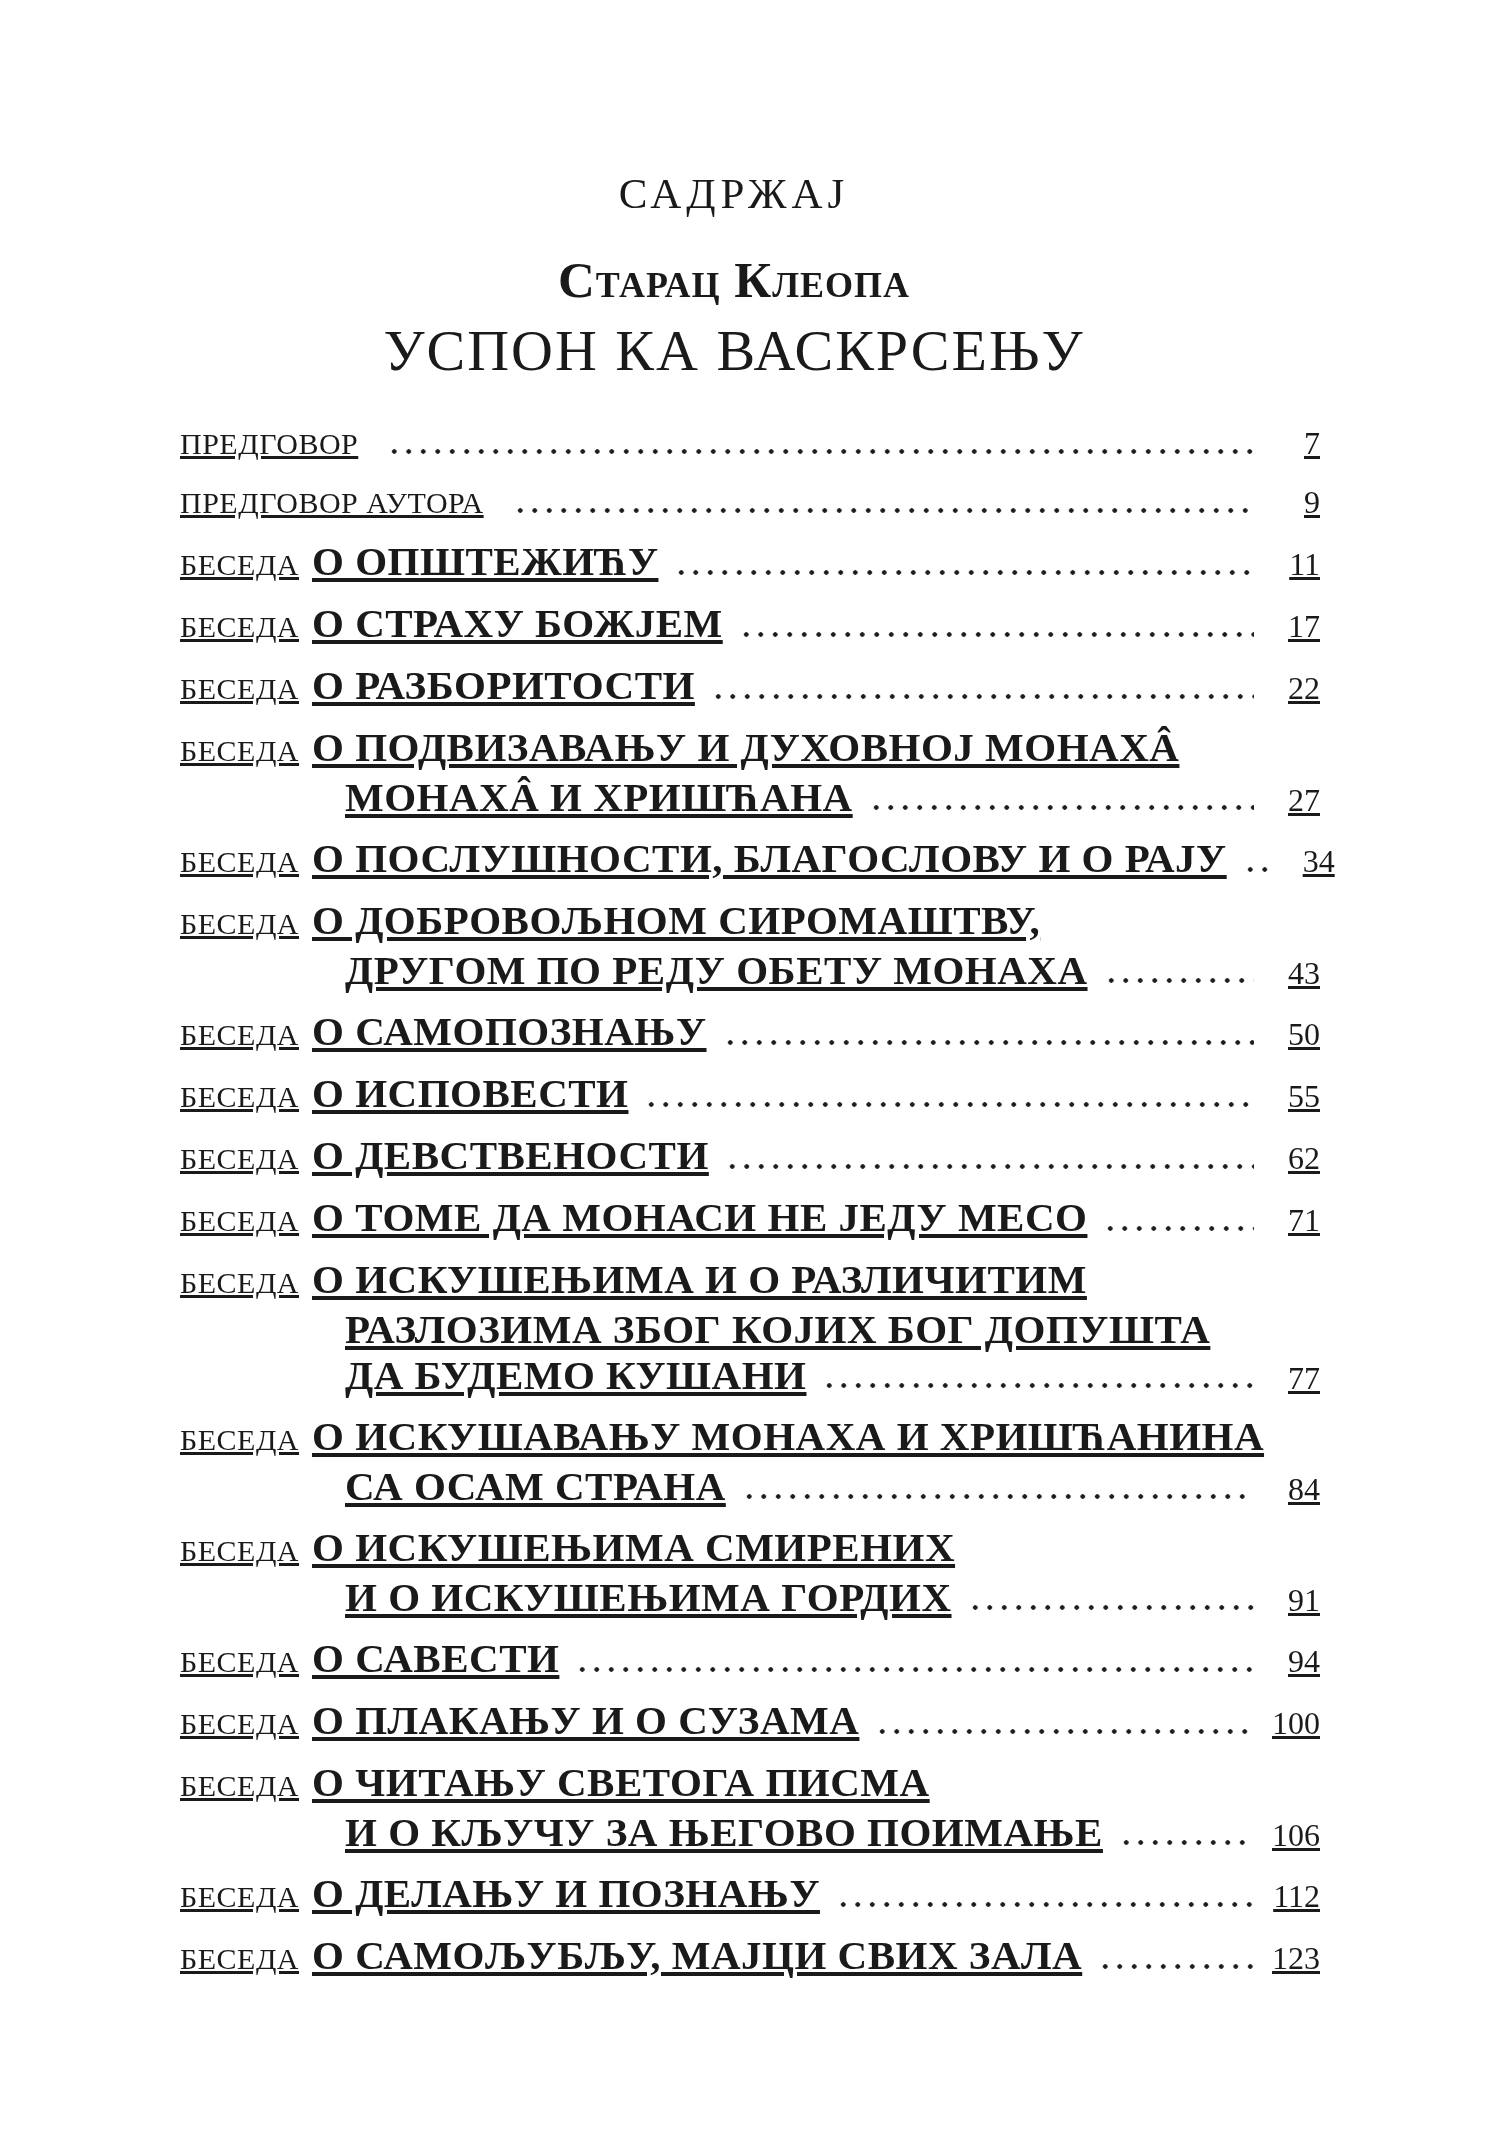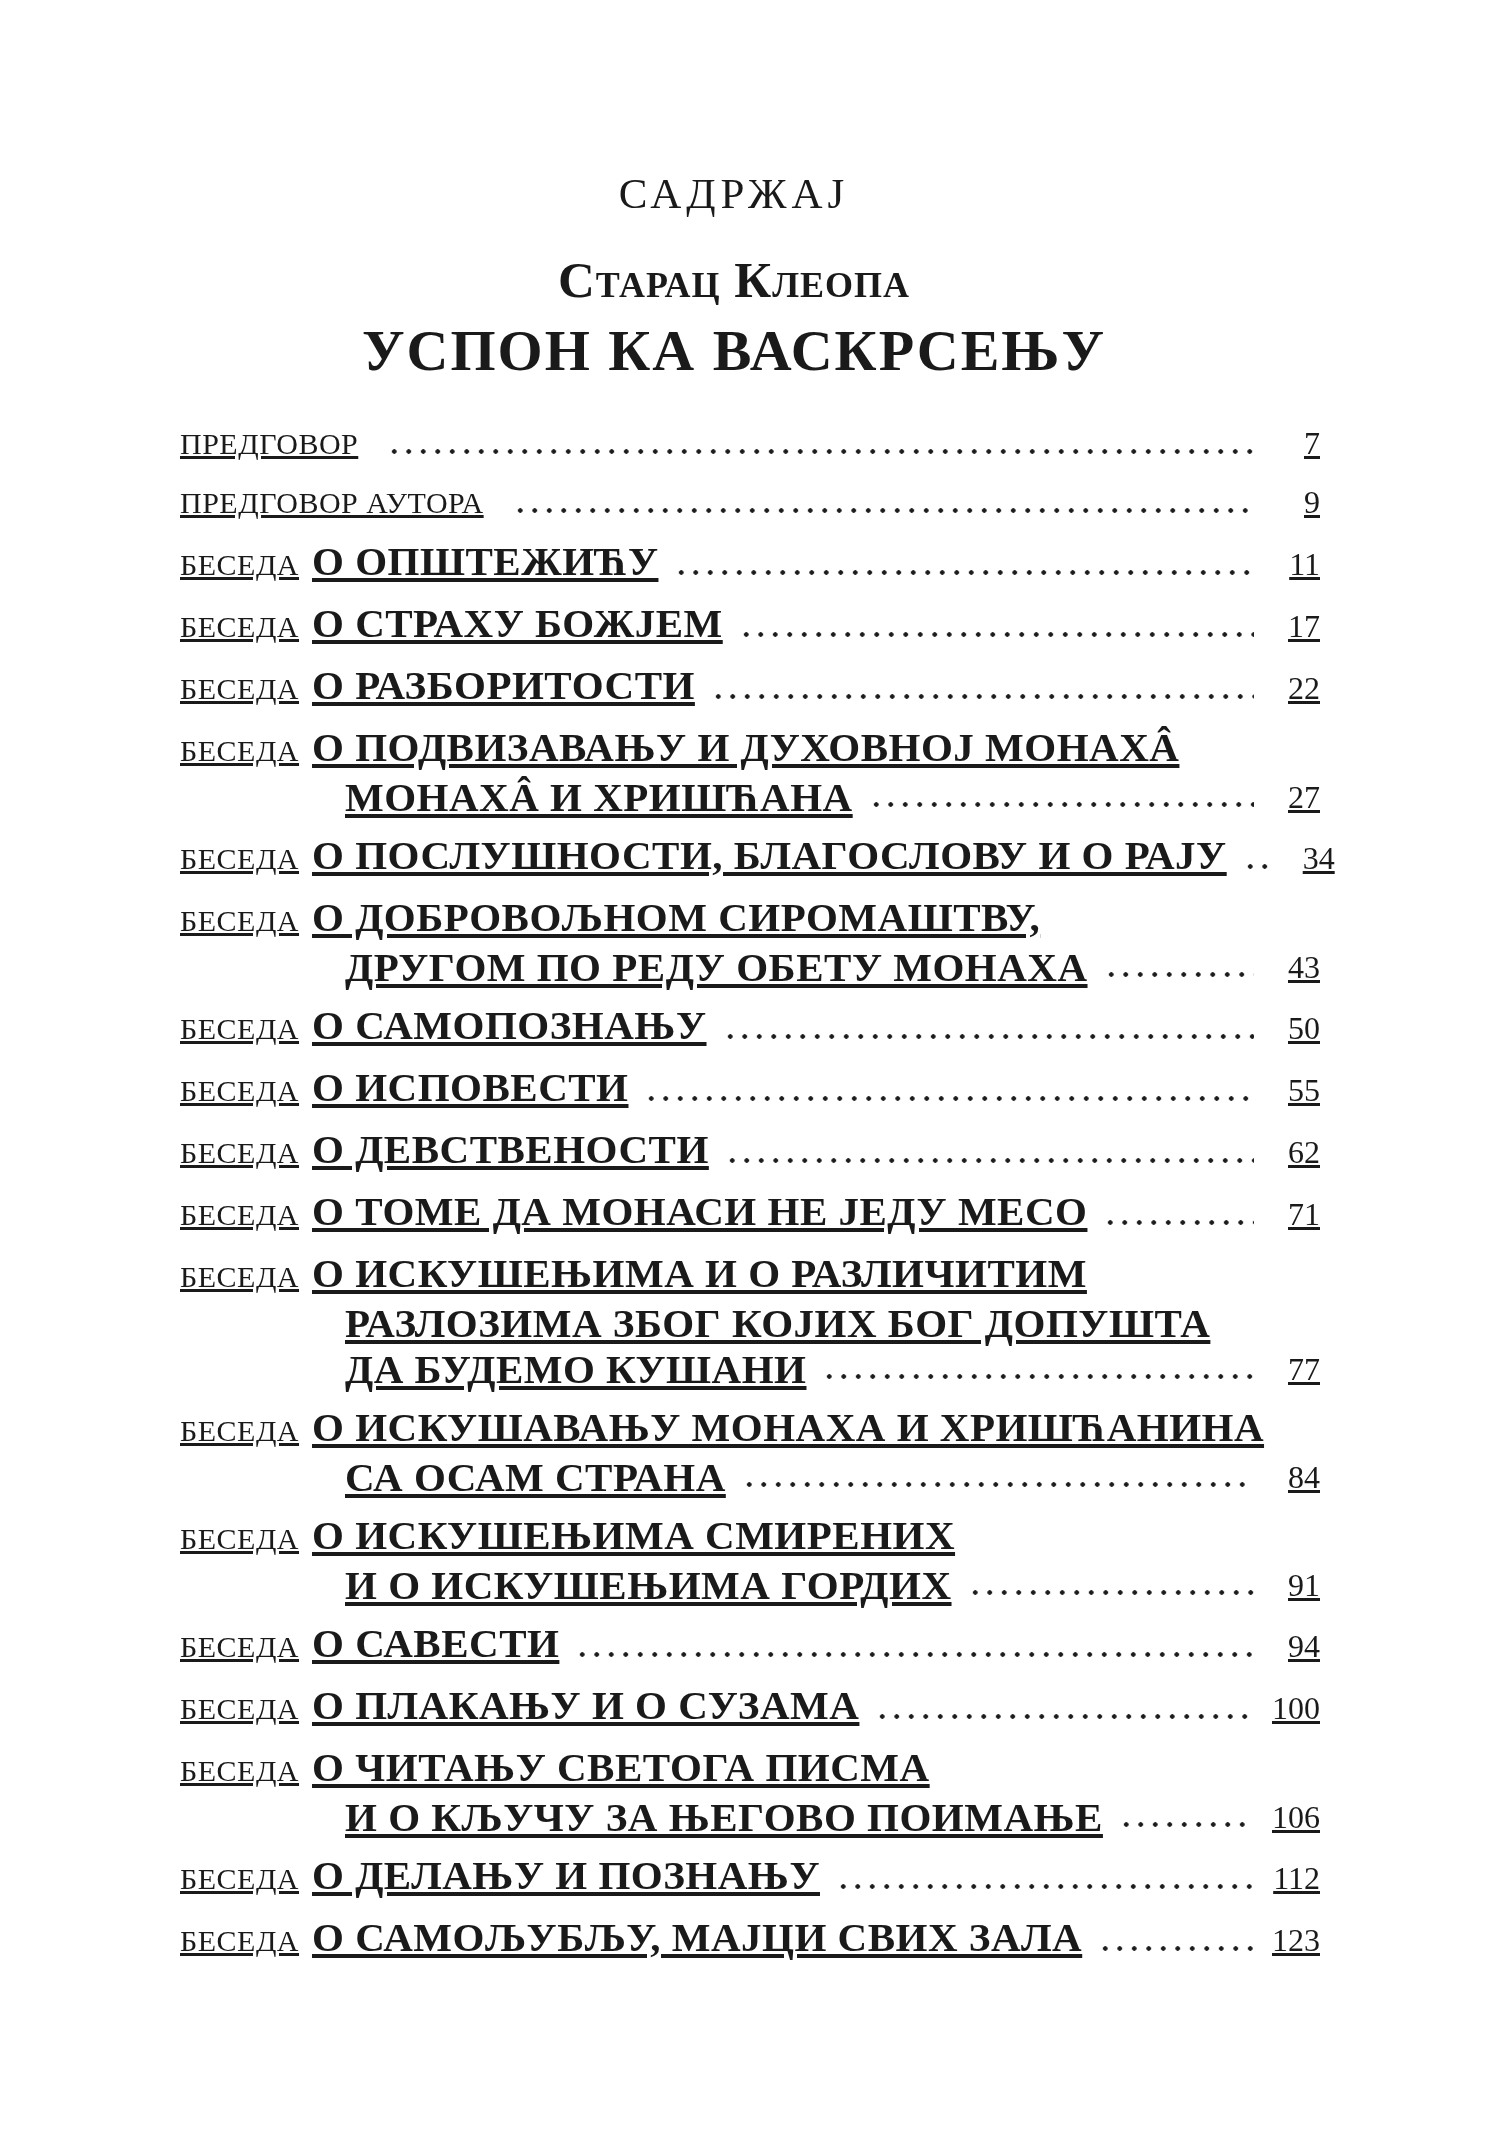--- a/index.html
+++ b/index.html
@@ -28,38 +28,38 @@
     margin-top: 40px;
     font-size: 51px;
     font-weight: 700;
     font-variant: small-caps;
     letter-spacing: 1px;
     line-height: 1;
   }
   .book-title {
     margin-top: 16px;
     font-size: 58px;
-    font-weight: 700;
+    font-weight: 400;
     letter-spacing: 2px;
     line-height: 1;
   }
   .toc {
     margin-left: 180px;
     width: 1140px;
     margin-top: 40px;
     text-decoration: underline;
   }
   .toc-entry { margin-bottom: 12px; }
   .row {
     display: flex;
     align-items: baseline;
     line-height: 46px;
     white-space: nowrap;
   }
-  .row.cont { padding-left: 165px; align-items: flex-end; }
+  .row.cont { padding-left: 165px; }
   .label {
     font-size: 30px;
     font-weight: 400;
     letter-spacing: 0.5px;
     margin-right: 13px;
   }
   .title {
     font-size: 41px;
     font-weight: 700;
     letter-spacing: 0.5px;

